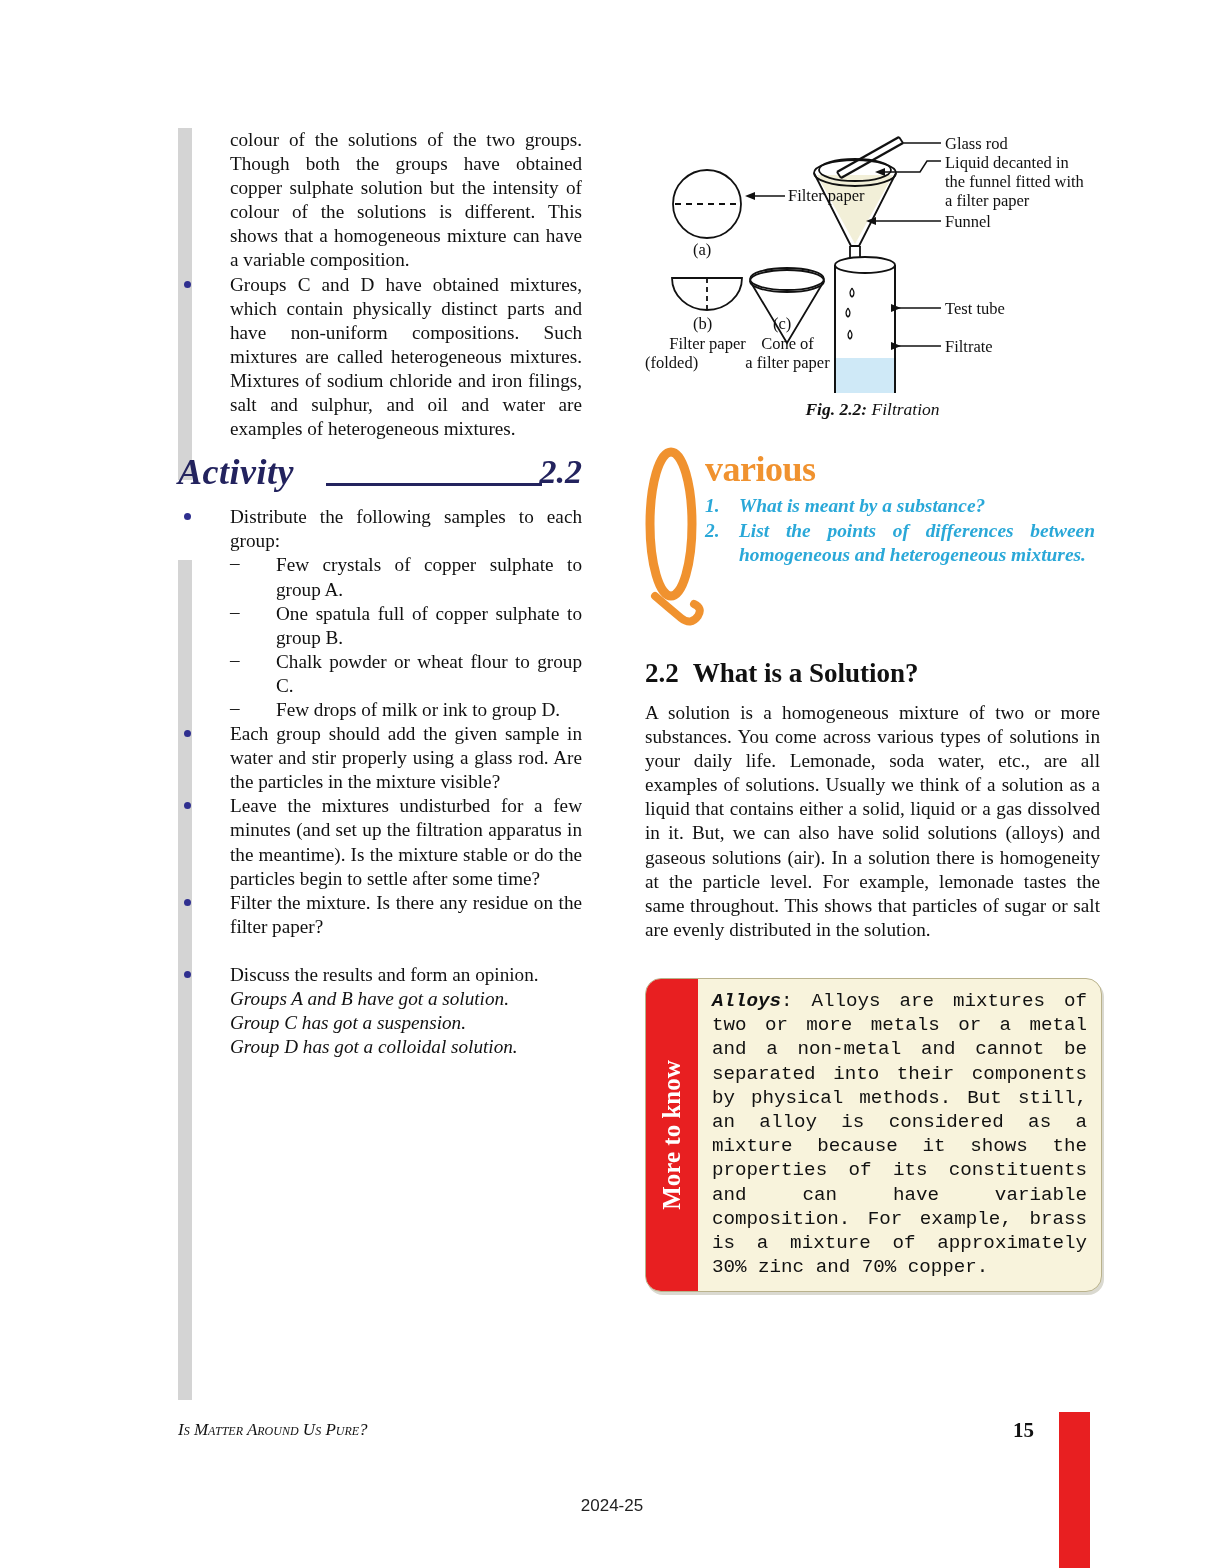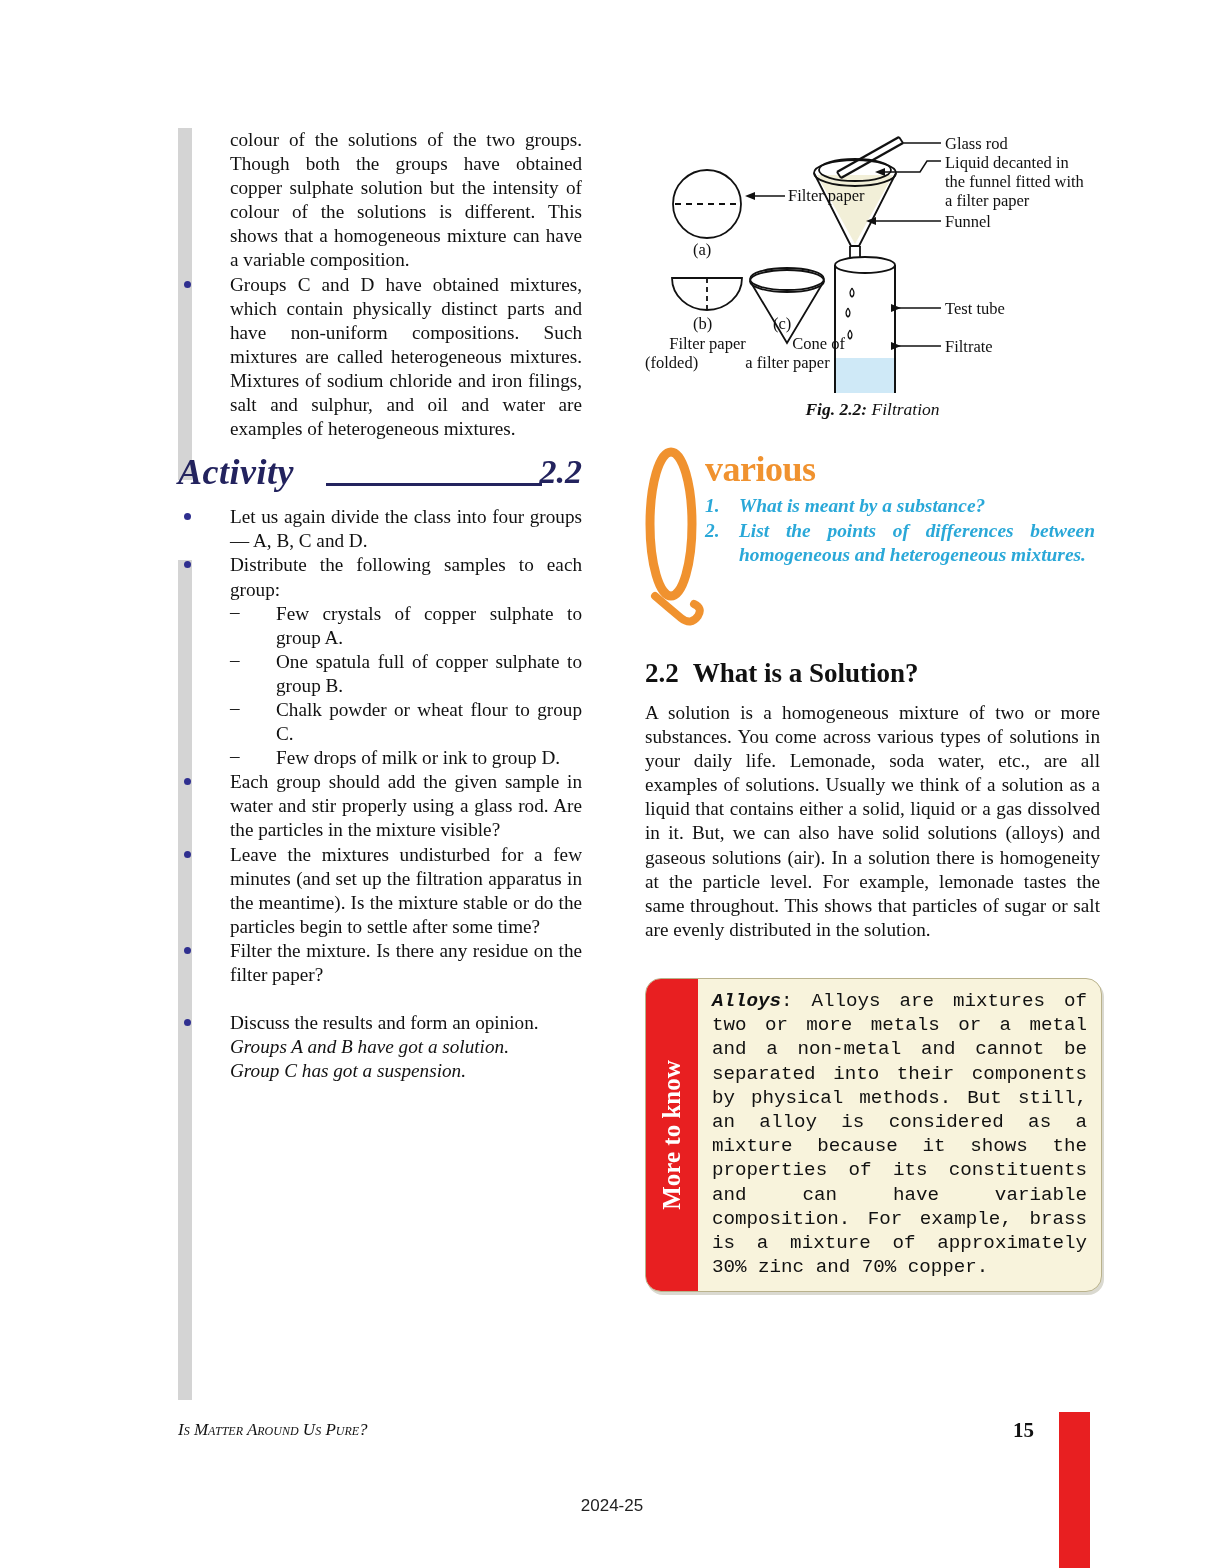--- a/index.html
+++ b/index.html
@@ -98,24 +98,20 @@
     <div class="activity-head">
       <span class="activity-word">Activity</span>
       <span class="activity-rule"></span>
       <span class="activity-num">2.2</span>
     </div>
 
     <div class="rail" style="top:432px;height:840px;"></div>
 
     <div class="blist">
 
-      <div class="bitem">
-        <span class="bullet"></span>
-        <p>Let us again divide the class into four groups— A, B, C and D.</p>
-      </div>
 
       <div class="bitem">
         <span class="bullet"></span>
         <p>Distribute the following samples to each group:</p>
 
         <div class="dlist">
           <div class="ditem">
             <span class="dash">–</span>
             <p>Few crystals of copper sulphate to group A.</p>
           </div>
@@ -148,20 +144,21 @@
       <div class="bitem">
         <span class="bullet"></span>
         <p>Filter the mixture. Is there any residue on the filter paper?</p>
       </div>
 
       <div class="bitem" style="margin-top:24px;">
         <span class="bullet"></span>
         <p>Discuss the results and form an opinion.</p>
         <p class="italic-note">Groups A and B have got a solution.</p>
         <p class="italic-note">Group C has got a suspension.</p>
+        <p class="italic-note">Group D has got a colloidal solution.</p>
       </div>
 
     </div>
   </div>
 
   <div class="col-right">
 
     <div class="figure-box">
       <svg width="455" height="265" viewBox="0 0 455 265">
         <g fill="none" stroke="#111" stroke-width="1.8">
@@ -225,21 +222,21 @@
       </svg>
 
       
       <div style="position:absolute;left:0;top:0;width:455px;height:265px;font-size:16.5px;line-height:19px;">
         <span style="position:absolute;left:143px;top:58px;">Filter paper</span>
         <span style="position:absolute;left:48px;top:112px;">(a)</span>
         <span style="position:absolute;left:48px;top:186px;">(b)</span>
         <span style="position:absolute;left:128px;top:186px;">(c)</span>
         <span style="position:absolute;left:0px;top:206px;width:125px;text-align:center;">Filter paper</span>
         <span style="position:absolute;left:0px;top:225px;width:125px;text-align:left;">(folded)</span>
-        <span style="position:absolute;left:85px;top:206px;width:115px;text-align:right;">Cone of</span>
+        <span style="position:absolute;left:85px;top:206px;width:115px;text-align:center;">Cone of</span>
         <span style="position:absolute;left:85px;top:225px;width:115px;text-align:center;">a filter paper</span>
         <span style="position:absolute;left:300px;top:6px;">Glass rod</span>
         <span style="position:absolute;left:300px;top:25px;">Liquid decanted in</span>
         <span style="position:absolute;left:300px;top:44px;">the funnel fitted with</span>
         <span style="position:absolute;left:300px;top:63px;">a filter paper</span>
         <span style="position:absolute;left:300px;top:84px;">Funnel</span>
         <span style="position:absolute;left:300px;top:171px;">Test tube</span>
         <span style="position:absolute;left:300px;top:209px;">Filtrate</span>
       </div>
     </div>

